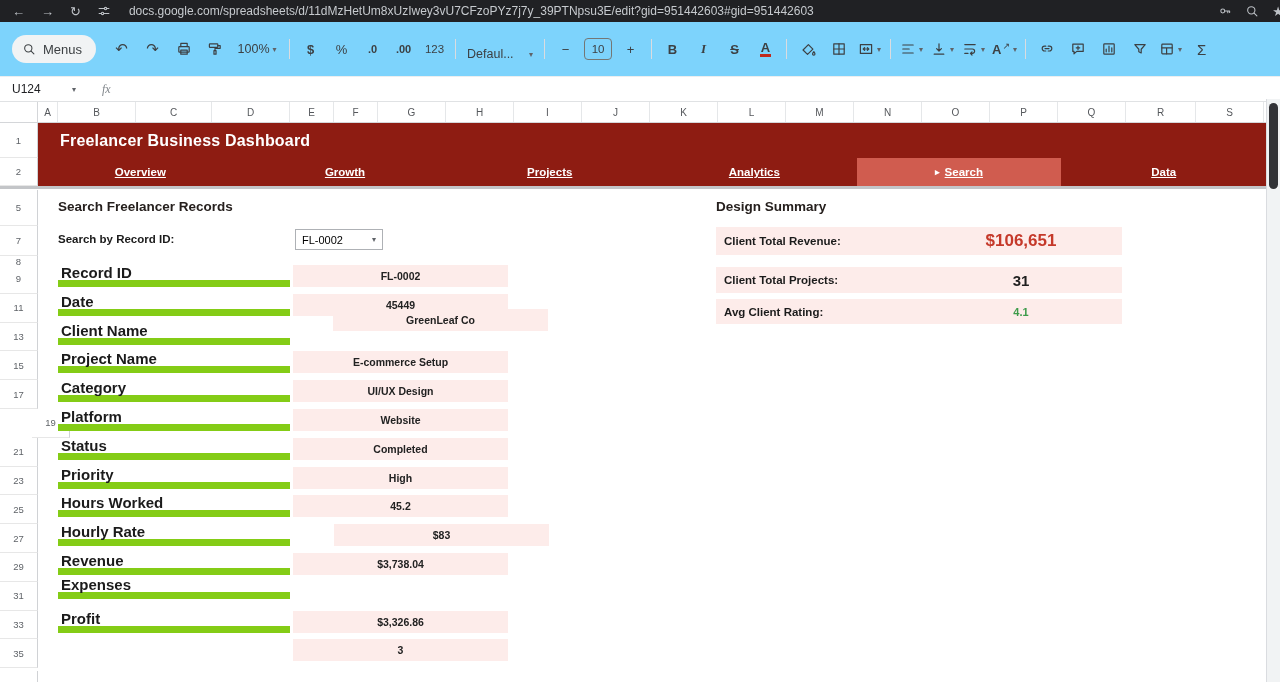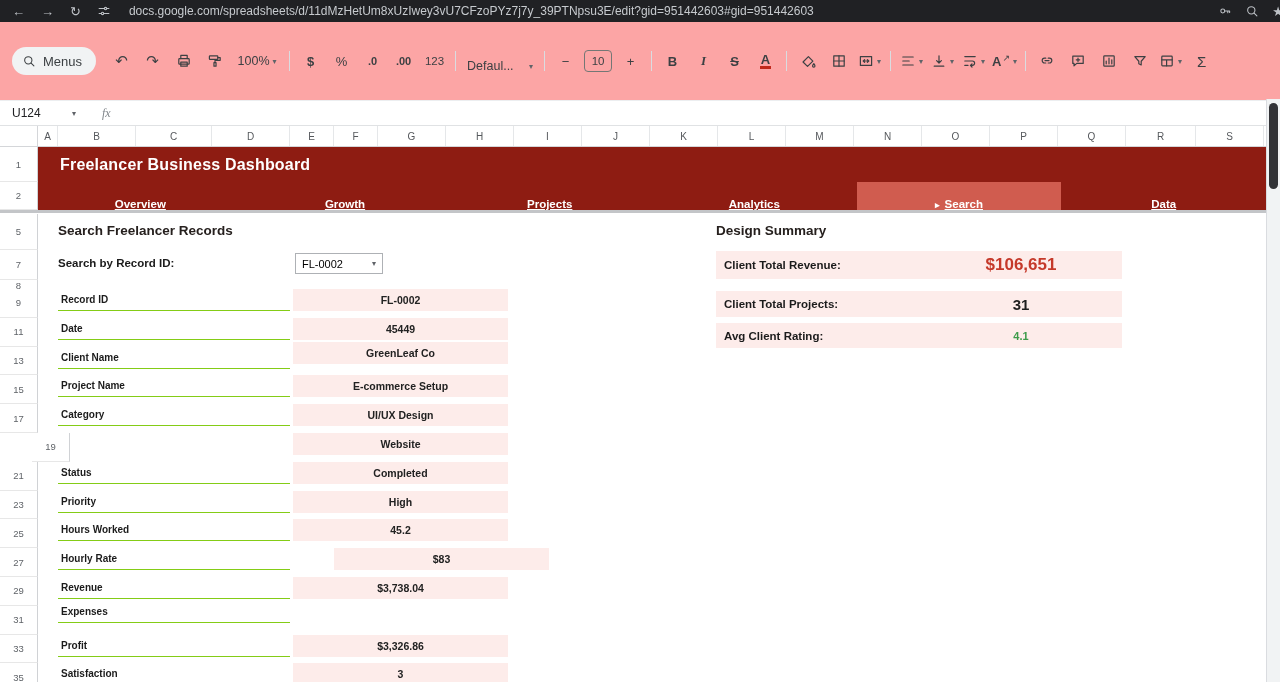--- a/index.html
+++ b/index.html
@@ -10,21 +10,21 @@
   .browser-bar{height:22px;background:#202124;display:flex;align-items:center;
                color:#bdc1c6;padding:0 12px;gap:16px;}
   .bicon{font-size:13px;line-height:1;cursor:pointer;display:flex;align-items:center;}
   .browser-bar .icn{width:14px;height:14px;}
   .browser-bar .icn *{stroke:#bdc1c6;}
   .url{font-size:12px;color:#c6cace;flex:1;white-space:nowrap;overflow:hidden;margin-left:2px;}
   .b-right{display:flex;align-items:center;gap:13px;}
   .star-cut{font-size:13px;color:#bdc1c6;margin-right:-16px;}
 
   
-  .toolbar{height:54px;display:flex;align-items:center;padding:12px 12px;color:#3c4043;background:#fca5a5;}
+  .toolbar{height:54px;display:flex;align-items:center;padding:0 12px;color:#3c4043;background:#7dd3fc;}
   .icn{width:16px;height:16px;display:block;}
   .icn *{stroke:#3c4043;fill:none;stroke-width:1.5;stroke-linecap:round;stroke-linejoin:round;}
   .menus-pill{display:flex;align-items:center;gap:7px;background:#f1f3f4;border-radius:16px;
               height:28px;padding:0 14px 0 10px;font-size:13px;color:#3c4043;margin-right:10px;cursor:pointer;}
   .tbtn{height:26px;min-width:25px;border-radius:4px;display:flex;align-items:center;justify-content:center;
         padding:0 3px;font-size:13px;cursor:pointer;gap:3px;}
   .tbtn .dd,.dd{font-size:8px;color:#5f6368;}
   .sep{width:1px;height:20px;background:#dadce0;margin:0 5px;}
   .zoom{font-size:12.5px;min-width:48px;}
   .font-select{font-size:12.5px;min-width:66px;justify-content:space-between;padding:0 6px;margin-top:10px;}
@@ -58,34 +58,34 @@
   .row-h{position:absolute;left:0;width:38px;display:flex;align-items:center;justify-content:center;
          font-size:9.5px;color:#5f6368;border-bottom:1px solid #e7e7e7;border-right:1px solid #d0d2d5;
          box-sizing:border-box;background:#fff;cursor:pointer;}
   .freeze-divider{position:absolute;left:0;right:14px;top:63px;height:3px;background:#c3c5c8;z-index:3;}
 
   .sheet-content{position:absolute;left:38px;top:0;right:14px;bottom:0;}
   .banner{position:absolute;left:0;right:0;top:0;height:35px;background:var(--banner);
           color:#fff;display:flex;align-items:center;padding-left:22px;font-size:16px;
           font-weight:bold;box-sizing:border-box;letter-spacing:.2px;}
   .tabs-row{position:absolute;left:0;right:0;top:35px;height:28px;background:var(--banner);display:flex;}
-  .sheet-tab{flex:1;display:flex;align-items:flex-end;justify-content:center;gap:5px;color:#fff;
+  .sheet-tab{flex:1;display:flex;align-items:center;justify-content:center;gap:5px;color:#fff;
              font-size:11.5px;font-weight:bold;cursor:pointer;}
   .sheet-tab .tab-label{text-decoration:underline;}
   .sheet-tab.active{background:var(--activeTab);}
   .tab-marker{font-size:9px;}
 
   .section-heading{position:absolute;top:76px;font-size:13.5px;font-weight:bold;color:#26201e;}
   .search-label{position:absolute;left:20px;top:110px;font-size:11.5px;font-weight:bold;color:#1b1b1b;}
   .search-dropdown{position:absolute;left:257px;top:106px;width:88px;height:21px;border:1px solid #aeb1b5;
                    display:flex;align-items:center;justify-content:space-between;padding:0 6px;
                    font-size:11px;box-sizing:border-box;background:#fff;cursor:pointer;}
 
   .rec-label{position:absolute;left:20px;width:232px;height:22px;background:#fff;
-             border-bottom:1px solid #84cc16;display:flex;align-items:center;font-size:10px;
+             border-bottom:7px solid #84cc16;display:flex;align-items:center;font-size:15px;
              font-weight:bold;color:#1b1b1b;padding-left:3px;box-sizing:border-box;cursor:cell;}
   .rec-value{position:absolute;left:255px;width:215px;height:22px;background:var(--pink);
              display:flex;align-items:center;justify-content:center;font-size:10.5px;
              font-weight:bold;color:#222;cursor:cell;}
 
   .sum-row{position:absolute;left:678px;width:406px;background:var(--pink);display:flex;
            align-items:center;cursor:cell;}
   .sum-label{font-size:11.5px;font-weight:bold;padding-left:8px;color:#1b1b1b;}
   .sum-value{position:absolute;left:225px;width:160px;text-align:center;font-weight:bold;}
 
@@ -376,40 +376,40 @@
     <div class="search-label">Search by Record ID:</div>
     <div class="search-dropdown">
       <span>FL-0002</span>
       <span class="dd">▾</span>
     </div>
   <div class="rec-label" style="top: 142px;">Record ID</div>
       <div class="rec-value" style="top: 142px;">FL-0002</div>
       <div class="rec-label" style="top: 170.8px;">Date</div>
       <div class="rec-value" style="top: 170.8px;">45449</div>
       <div class="rec-label" style="top: 199.6px;">Client Name</div>
-      <div class="rec-value" style="top: 195px;">GreenLeaf Co</div>
+      <div class="rec-value" style="top: 186px; margin-left: 40px;">GreenLeaf Co</div>
       <div class="rec-label" style="top: 228.4px;">Project Name</div>
       <div class="rec-value" style="top: 228.4px;">E-commerce Setup</div>
       <div class="rec-label" style="top: 257.2px;">Category</div>
       <div class="rec-value" style="top: 257.2px;">UI/UX Design</div>
+      <div class="rec-label" style="top: 286px;">Platform</div>
       <div class="rec-value" style="top: 286px;">Website</div>
       <div class="rec-label" style="top: 314.8px;">Status</div>
       <div class="rec-value" style="top: 314.8px;">Completed</div>
       <div class="rec-label" style="top: 343.6px;">Priority</div>
       <div class="rec-value" style="top: 343.6px;">High</div>
       <div class="rec-label" style="top: 372.4px;">Hours Worked</div>
       <div class="rec-value" style="top: 372.4px;">45.2</div>
       <div class="rec-label" style="top: 401.2px;">Hourly Rate</div>
       <div class="rec-value" style="top: 401.2px; margin-left: 41px;">$83</div>
       <div class="rec-label" style="top: 430px;">Revenue</div>
       <div class="rec-value" style="top: 430px;">$3,738.04</div>
       <div class="rec-label" style="top: 454px;">Expenses</div>
       <div class="rec-label" style="top: 487.6px;">Profit</div>
       <div class="rec-value" style="top: 487.6px;">$3,326.86</div>
-      <div class="rec-label" style="top: 516.4px;">Satisfaction</div>
       <div class="rec-value" style="top: 516.4px;">3</div>
       <div class="sum-row" style="top: 104px; height: 28px;">
         <span class="sum-label">Client Total Revenue:</span>
         <span class="sum-value" style="font-size: 17px; color: rgb(197, 57, 42);">$106,651</span>
       </div>
       <div class="sum-row" style="top: 144px; height: 26px;">
         <span class="sum-label">Client Total Projects:</span>
         <span class="sum-value" style="font-size: 15px; color: rgb(31, 31, 31);">31</span>
       </div>
       <div class="sum-row" style="top: 176px; height: 25px;">

